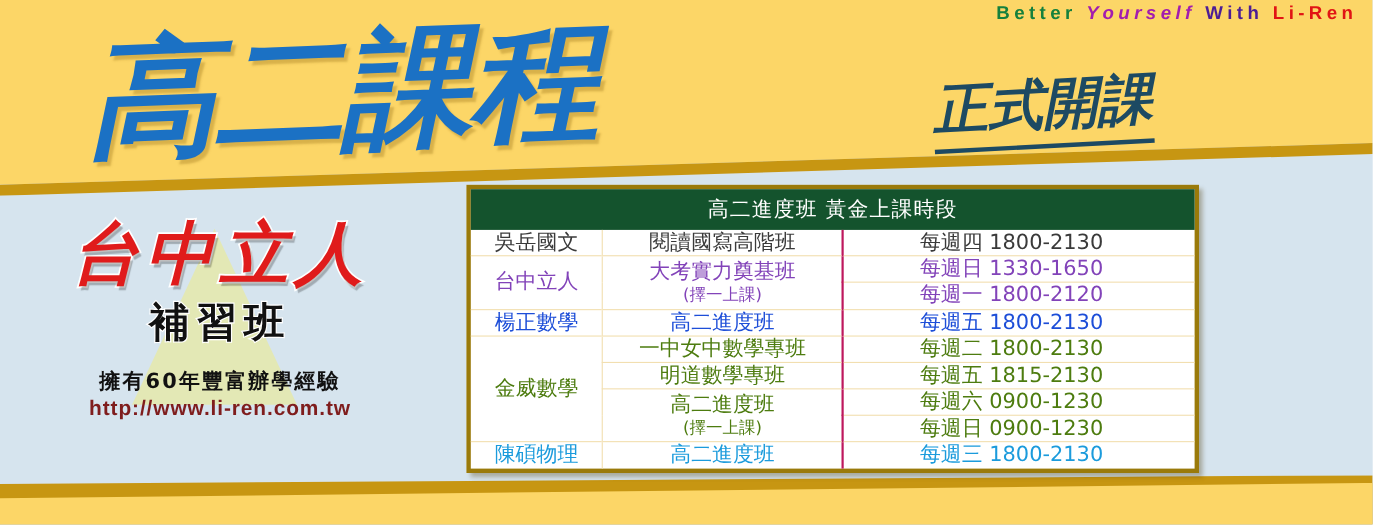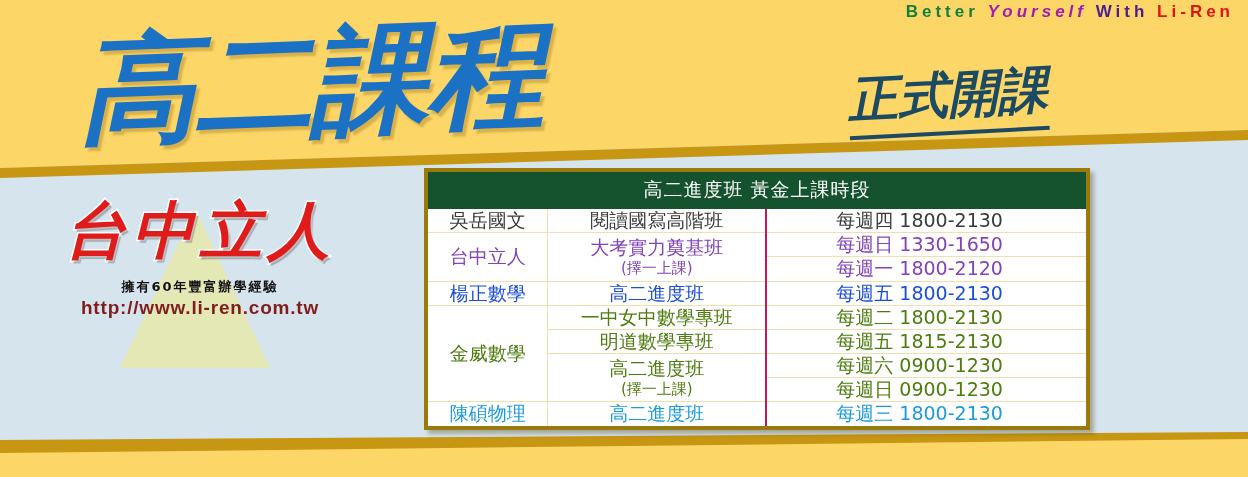--- a/index.html
+++ b/index.html
@@ -139,21 +139,21 @@
     font-size: 13px;
     font-weight: bold;
     color: #111111;
     letter-spacing: 0.5px;
     white-space: nowrap;
   }
   .logo-exp {
     position: relative; z-index: 2;
     margin-top: 16px;
     font-family: "DejaVu Sans", "Liberation Sans", sans-serif;
-    font-size: 13px;
+    font-size: 19px;
     font-weight: bold;
     color: #111111;
     letter-spacing: 2px;
     white-space: nowrap;
   }
   .logo-url {
     position: relative; z-index: 2;
     margin-top: 1px;
     font-family: "Liberation Sans", "DejaVu Sans", sans-serif;
     font-size: 19px;
@@ -223,20 +223,21 @@
     <span class="w3">With</span>
     <span class="w4">Li-Ren</span>
   </div>
 
   <div class="main-title">高二課程</div>
   <div class="sub-title">正式開課</div>
 
   <div class="logo-block">
     <div class="logo-watermark"></div>
     <div class="logo-main">台中立人</div>
+    <div class="logo-sub">補習班</div>
     <div class="logo-exp">擁有60年豐富辦學經驗</div>
     <div class="logo-url">http://www.li-ren.com.tw</div>
   </div>
 
   <div class="table-wrap">
     <table class="sched">
       <thead>
         <tr>
           <th class="hdr" colspan="3">高二進度班  黃金上課時段</th>
         </tr>

